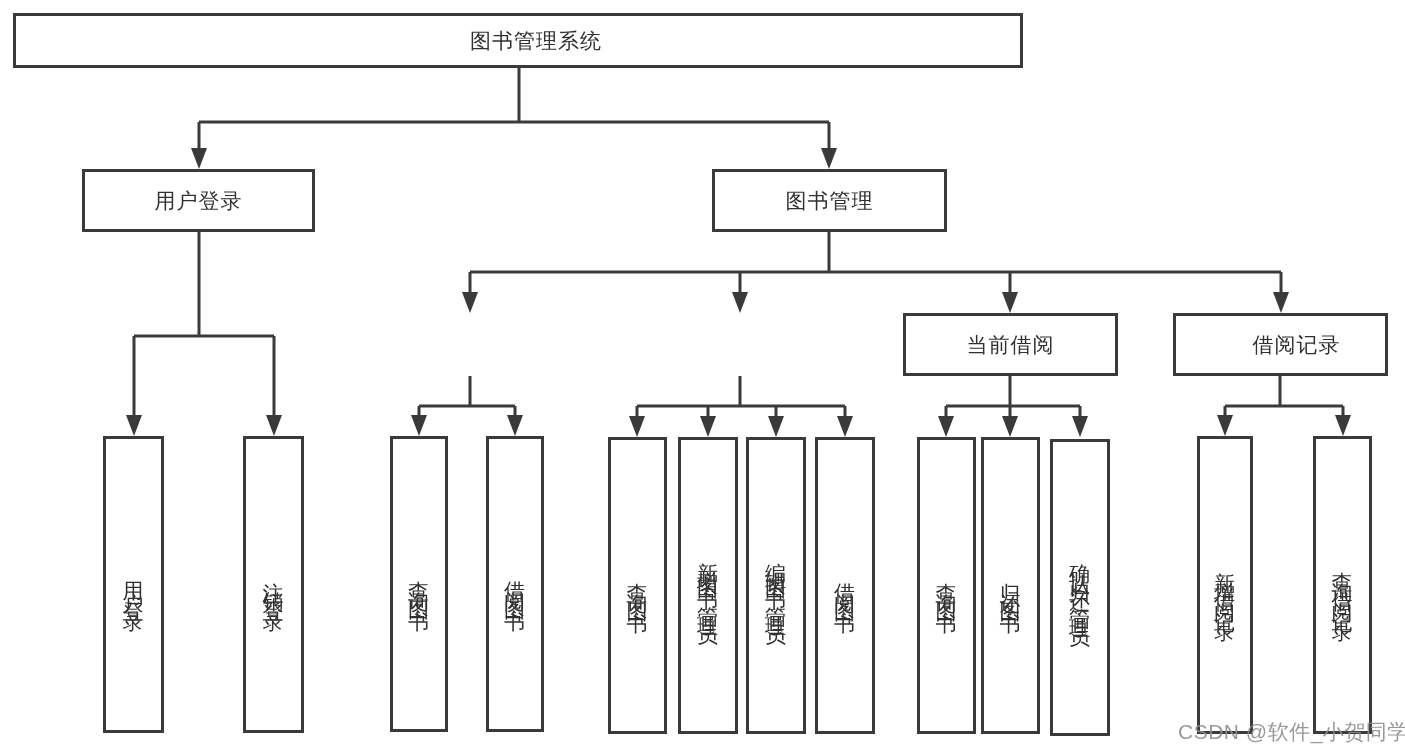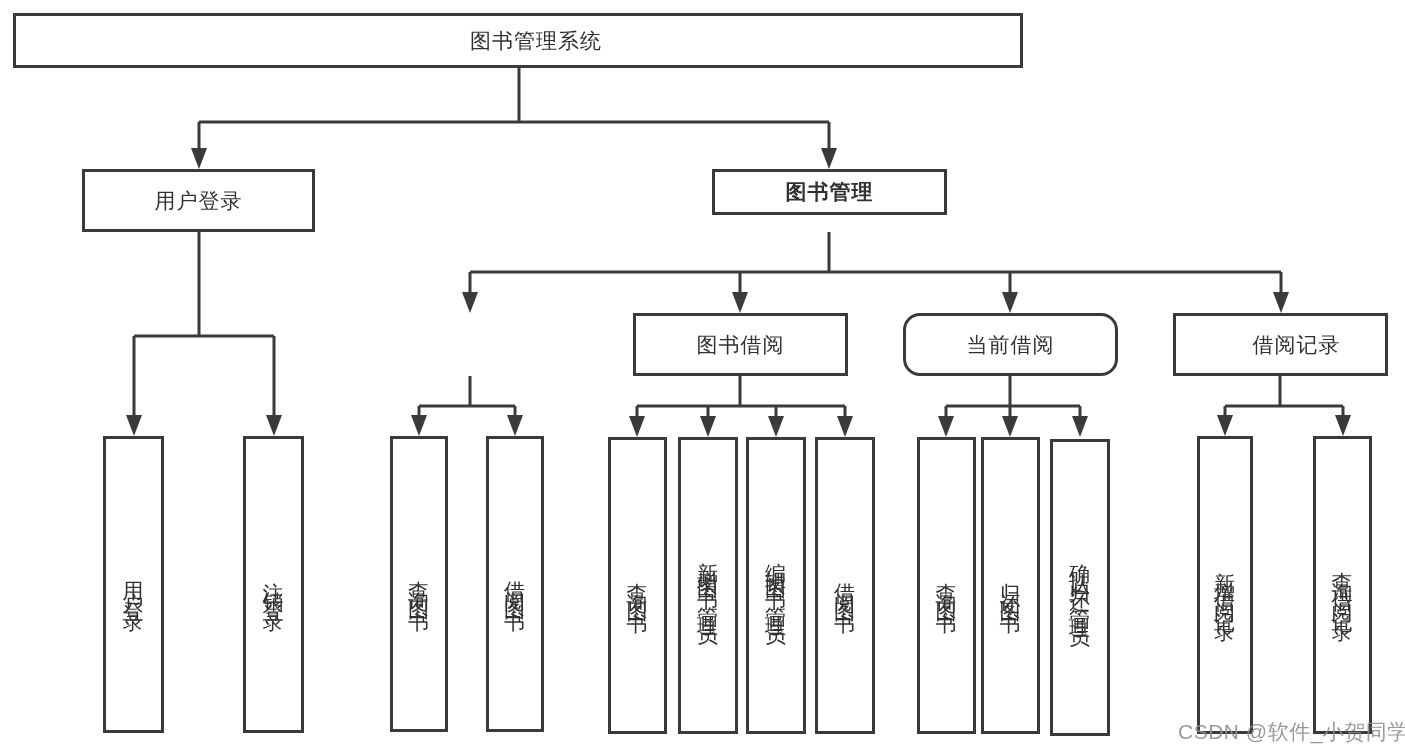--- a/index.html
+++ b/index.html
@@ -89,28 +89,25 @@
       M1225 436 l-8 -21 h16 Z M1343 436 l-8 -21 h16 Z"></path>
   </svg>
 
   <div class="box h" style="left:13px; top:13px; width:1010px; height:55px;padding-left:36px;">
     <span>图书管理系统</span>
   </div>
 
   <div class="box h" style="left:82px; top:169px; width:233px; height:63px;">
     <span>用户登录</span>
   </div>
-  <div class="box h" style="left:712px; top:169px; width:235px; height:46px;font-weight:bold;">
+  <div class="box h" style="left:712px; top:169px; width:235px; height:63px;">
     <span>图书管理</span>
   </div>
 
-  <div class="box h" style="left:633px; top:313px; width:215px; height:63px;">
-    <span>图书借阅</span>
-  </div>
-  <div class="box h" style="left:903px; top:313px; width:215px; height:63px;border-radius:17px;">
+  <div class="box h" style="left:903px; top:313px; width:215px; height:63px;">
     <span>当前借阅</span>
   </div>
   <div class="box h" style="left:1173px; top:313px; width:215px; height:63px;padding-left:32px;">
     <span>借阅记录</span>
   </div>
 
   <div class="box v" style="left:103px; top:436px; width:61px; height:297px;">
     <span>用户登录</span>
   </div>
   <div class="box v" style="left:243px; top:436px; width:61px; height:297px;">

